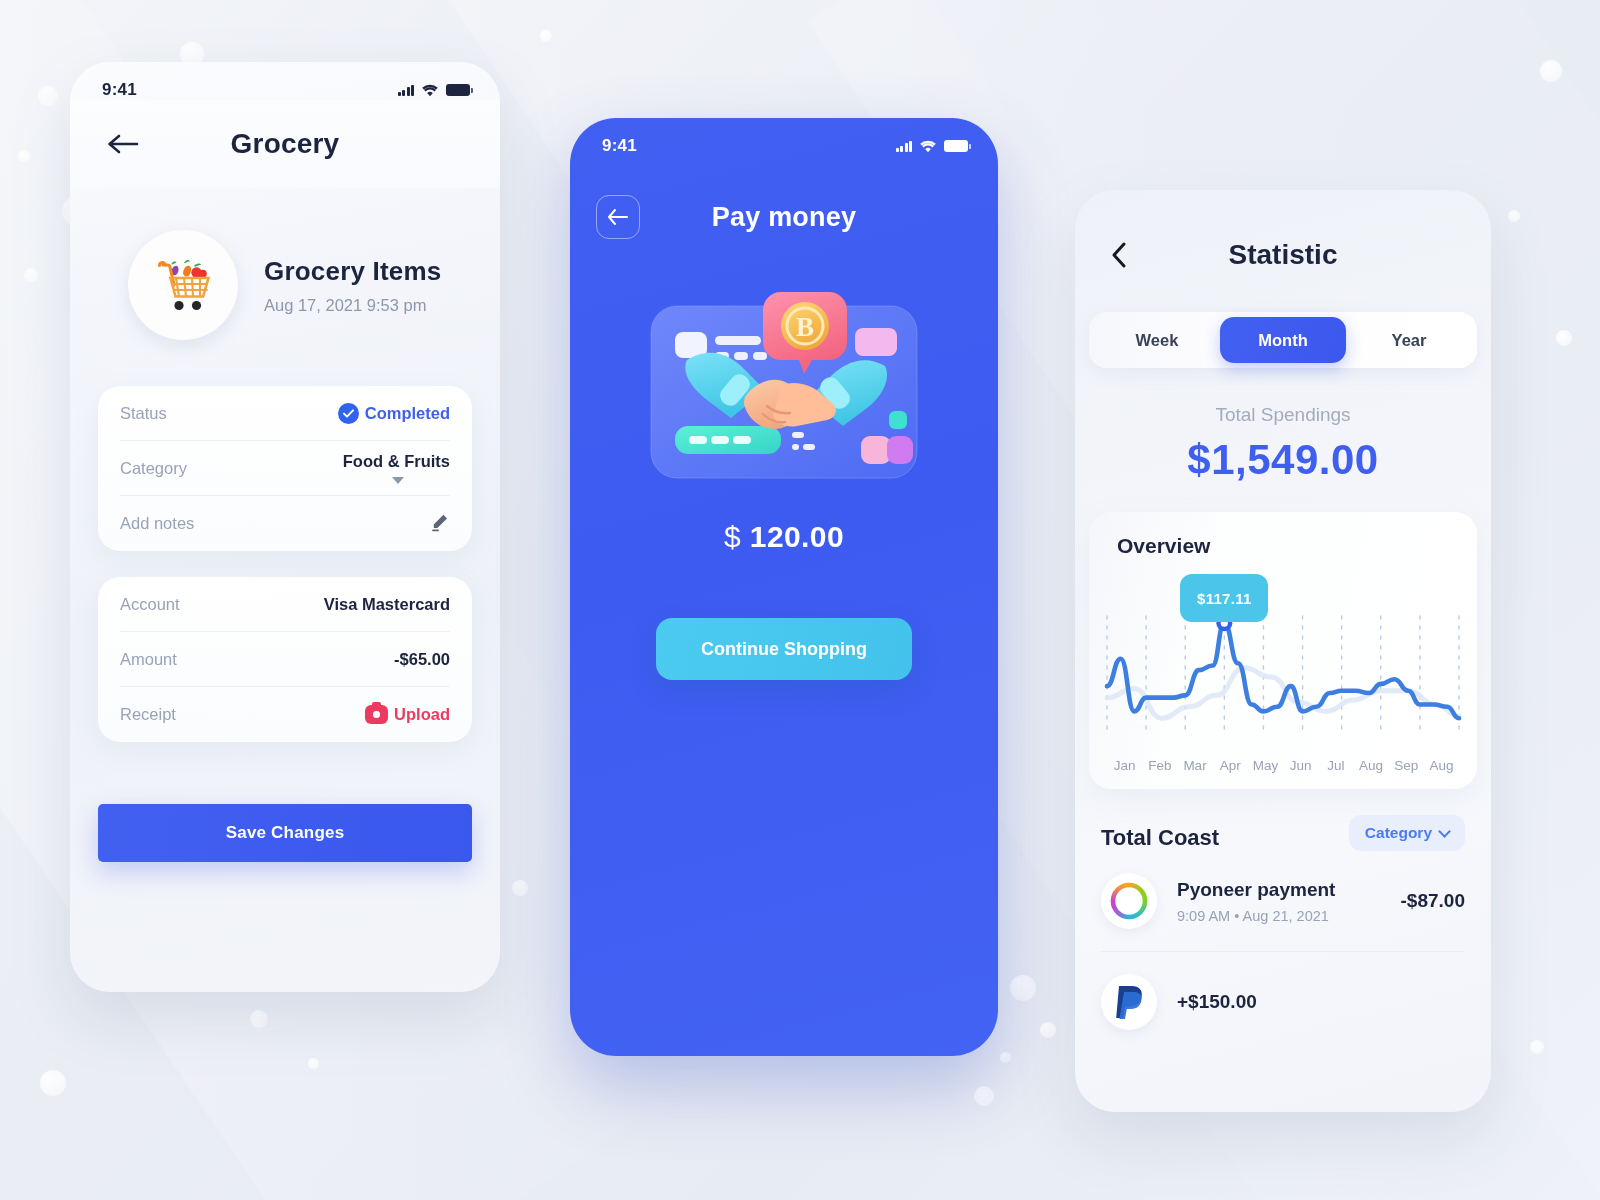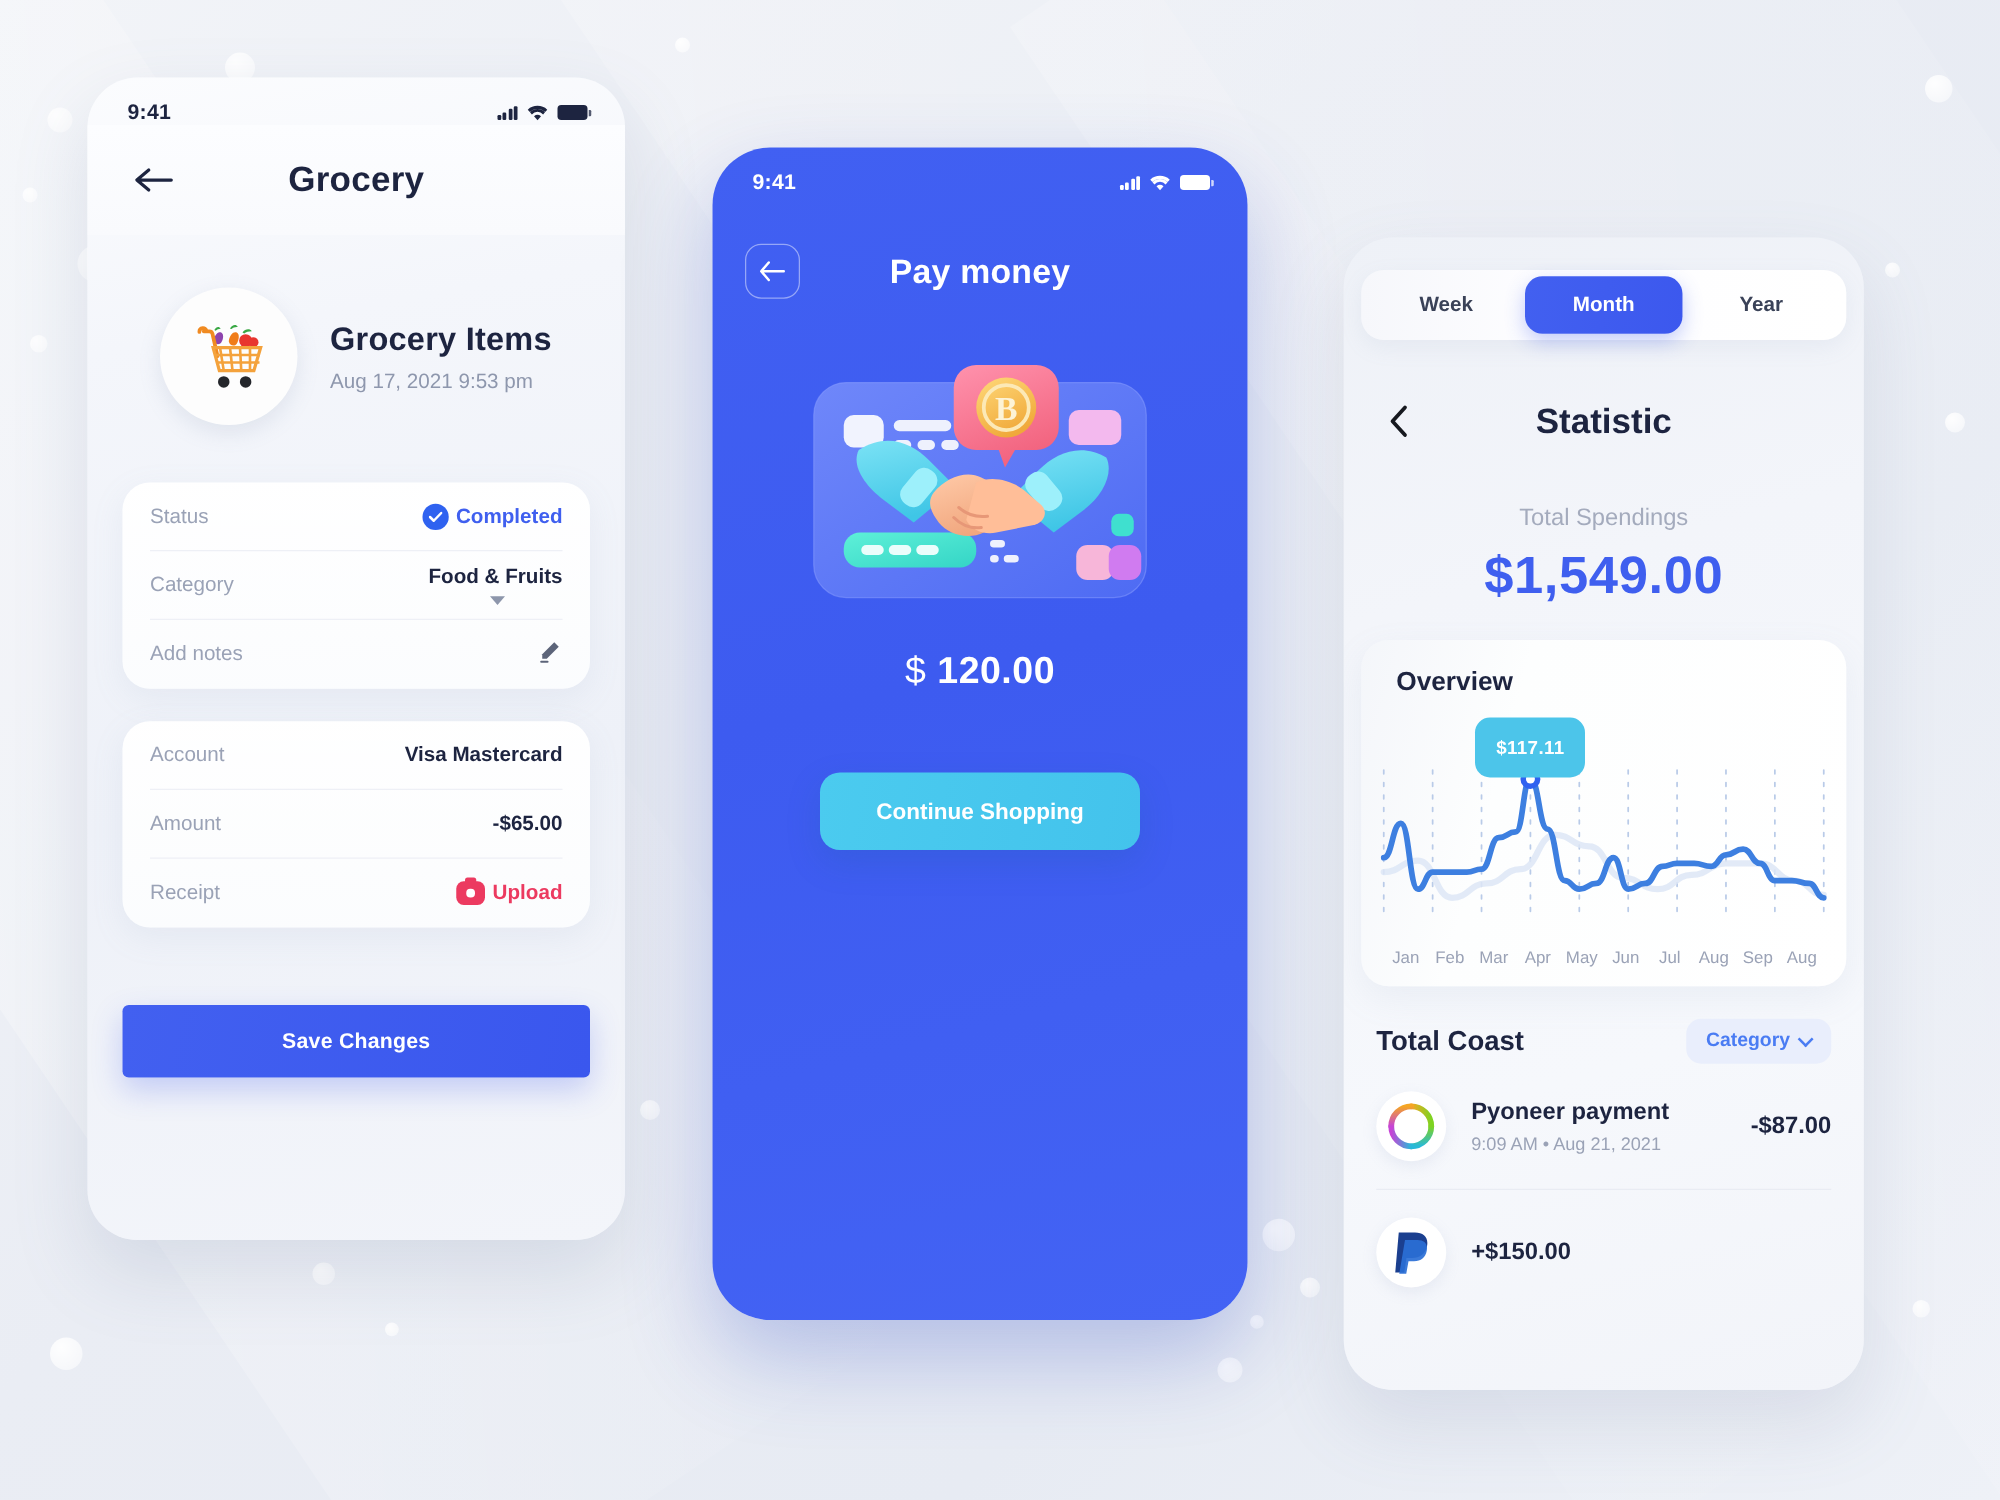--- a/index.html
+++ b/index.html
@@ -203,21 +203,21 @@
   #chart-wrap { position:relative; margin-top:16px; height:180px;text-align:center; }
   #tooltip {
     position:absolute; left:94px; top:0; width:88px; height:48px; border-radius:12px;
     background:#4cc5ea; color:#fff; font-size:15px; font-weight:bold;
     display:flex; align-items:center; justify-content:center; letter-spacing:.3px;
   }
   #month-axis { display:flex; padding:0 18px; margin-top:4px; }
   #month-axis span { flex:1; text-align:center; font-size:13.5px; color:#9aa2b6; }
 
   #coast-head {
-    display:flex; align-items:center; justify-content:space-between;
+    display:flex; align-items:flex-end; justify-content:space-between;
     margin: 26px 26px 0;
     gap: 32px;
   }
   #coast-title { font-size:22px; font-weight:bold; color:#1d2440; }
   #coast-filter {
     display:flex; align-items:center; gap:8px; padding:9px 16px; border-radius:12px;
     background:#e9eefc; color:#4a7cf3; font-size:15.5px; font-weight:bold; cursor:pointer;
   }
   .chev { width:9px;height:9px;border-right:2.2px solid #4a7cf3;border-bottom:2.2px solid #4a7cf3;
           transform: rotate(45deg); margin-top:-4px; }
@@ -479,33 +479,33 @@
       <span>120.00</span>
     </div>
   </div>
 
 
   <button id="continue-shopping">Continue Shopping</button>
 </div>
 
 <div class="phone" id="phone-stat">
 
+  <div id="stat-header">
+    <span id="stat-back">
+      <svg width="22" height="28" viewBox="0 0 22 28">
+        <path d="M15 3 5 14l10 11" stroke="#16191f" stroke-width="3" fill="none" stroke-linecap="round" stroke-linejoin="round"></path>
+      </svg>
+    </span>
+    <span id="stat-title">Statistic</span>
+  </div>
+
   <div id="seg">
     <div class="seg-btn">Week</div>
     <div class="seg-btn active">Month</div>
     <div class="seg-btn">Year</div>
-  </div>
-
-  <div id="stat-header">
-    <span id="stat-back">
-      <svg width="22" height="28" viewBox="0 0 22 28">
-        <path d="M15 3 5 14l10 11" stroke="#16191f" stroke-width="3" fill="none" stroke-linecap="round" stroke-linejoin="round"></path>
-      </svg>
-    </span>
-    <span id="stat-title">Statistic</span>
   </div>
 
   <div id="spend-block">
     <div id="spend-label">Total Spendings</div>
     <div id="spend-amount">$1,549.00</div>
   </div>
 
   <div id="overview-card">
     <div id="overview-title">Overview</div>
 

